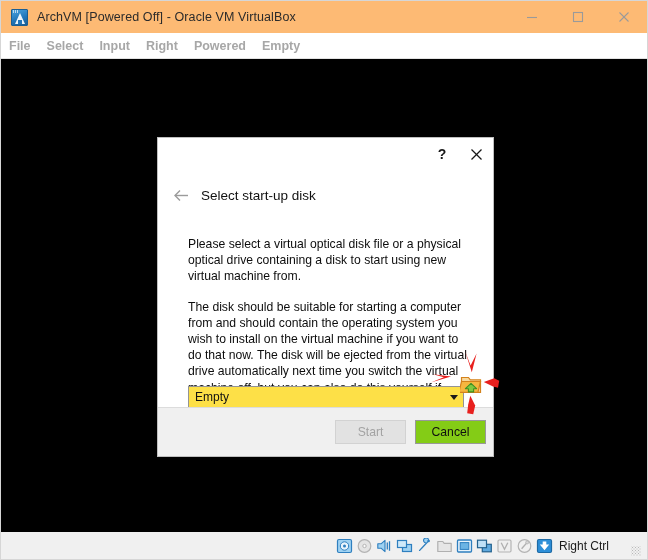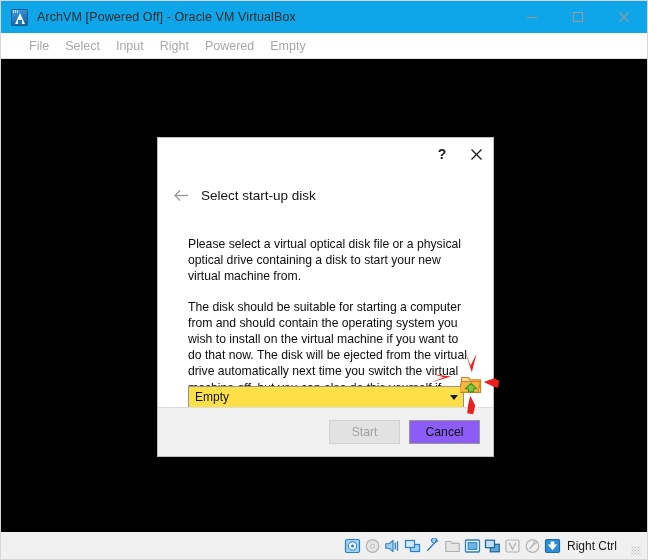--- a/index.html
+++ b/index.html
@@ -13,21 +13,21 @@
     position: relative;
     width: 648px; height: 560px;
     background: #ffffff;
     border: 1px solid #d6d6d6;
   }
 
   
   #titlebar {
     position: absolute; left: 0; top: 0;
     width: 646px; height: 32px;
-    background: #0ea5e9;
+    background: #fdba74;
     display: flex; align-items: center;
   }
   #app-icon {
     width: 17px; height: 17px; margin-left: 10px; margin-right: 9px;
     position: relative; flex: none;
     background: linear-gradient(160deg,#4aa3dd 0%,#2277bb 55%,#1b5e92 100%);
     border: 1px solid #1b5e92;
     border-radius: 1px;
   }
   #app-icon .a-glyph {
@@ -56,22 +56,23 @@
     display: flex; align-items: center; justify-content: center;
     color: #9a9a9a;
   }
   .wc svg { display: block; }
 
   
   #menubar {
     position: absolute; left: 0; top: 32px;
     width: 646px; height: 26px;
     background: #ffffff;
-    display: flex; align-items: center; padding-left: 20px;
+    display: flex; align-items: center; padding-left: 0;
     border-bottom: 1px solid #e2e2e2;
+    font-weight: bold;
   }
   .menu-item {
     font-size: 12.5px; color: #a7a7a7;
     padding: 3px 8px; white-space: nowrap;
   }
 
   
   #vm-screen {
     position: absolute; left: 0; top: 58px;
     width: 646px; height: 473px;
@@ -85,21 +86,21 @@
     background: #f0f0f0;
     display: flex; align-items: center; justify-content: flex-end;
     padding-right: 6px;
   }
   .sb-icon {
     width: 17px; height: 16px; margin: 0 1.5px;
     position: relative; flex: none;
   }
   .sb-icon svg { display: block; }
   #hostkey-label {
-    font-size: 12px; color: #1a1a1a; margin-left: 4px; margin-right: 12px;
+    font-size: 12px; color: #1a1a1a; margin-left: 4px; margin-right: 20px;
     white-space: nowrap;
   }
   #resize-grip {
     width: 10px; height: 10px; margin-left: 2px; align-self: flex-end;
     margin-bottom: 3px;
     background-image:
       radial-gradient(#b8b8b8 40%, transparent 41%),
       radial-gradient(#b8b8b8 40%, transparent 41%);
     background-size: 3px 3px;
     background-position: 0 0, 1.5px 1.5px;
@@ -177,33 +178,33 @@
     position: absolute; left: 459px; top: 373px;
     width: 23px; height: 21px;
     z-index: 30;
   }
 
   #dlg-footer {
     position: absolute; left: 0; bottom: 0; width: 335px; height: 49px;
     background: #f0f0f0;
     border-top: 1px solid #dcdcdc;
     display: flex; align-items: center; justify-content: flex-end;
-    padding-right: 13px;
+    padding-right: 7px;
   }
   .dlg-action {
     width: 71px; height: 24px;
     font-size: 12.2px;
     display: flex; align-items: center; justify-content: center;
     margin-left: 9px;
   }
   #start-button {
     background: #e2e2e2; border: 1px solid #d2d2d2; color: #a3a3a3;
   }
   #cancel-button {
-    background: #8b5cf6; border: 1px solid #989898; color: #101010;
+    background: #84cc16; border: 1px solid #989898; color: #101010;
   }
 
   
   .red-arrow { position: absolute; z-index: 40; }
   #arrow-top    { left: 461px; top: 349px; }
   #arrow-bottom { left: 463px; top: 394px; }
   #arrow-left   { left: 429px; top: 371px; }
   #arrow-right  { left: 482px; top: 376px; }
 </style>
 </head>
@@ -266,21 +267,21 @@
       <div id="dlg-back-btn">
         <svg width="17" height="13" viewBox="0 0 17 13">
           <line x1="2" y1="6.5" x2="15" y2="6.5" stroke="#9b9b9b" stroke-width="1.4"></line>
           <polyline points="7,1.5 2,6.5 7,11.5" fill="none" stroke="#9b9b9b" stroke-width="1.4"></polyline>
         </svg>
       </div>
       <div id="dlg-heading">Select start-up disk</div>
     </div>
 
     <div id="dlg-body">
-      <p class="dlg-para">Please select a virtual optical disk file or a physical optical drive containing a disk to start your new virtual machine from.</p>
+      <p class="dlg-para">Please select a virtual optical disk file or a physical optical drive containing a disk to start using new virtual machine from.</p>
       <p class="dlg-para">The disk should be suitable for starting a computer from and should contain the operating system you wish to install on the virtual machine if you want to do that now. The disk will be ejected from the virtual drive automatically next time you switch the virtual machine off, but you can also do this yourself if needed using the Devices menu.</p>
     </div>
 
     <div id="disk-row">
       <div id="disk-combo">
         <span id="disk-combo-value">Empty</span>
         <span id="disk-combo-arrow">
             <span class="tri"></span>
           </span>
       </div>

